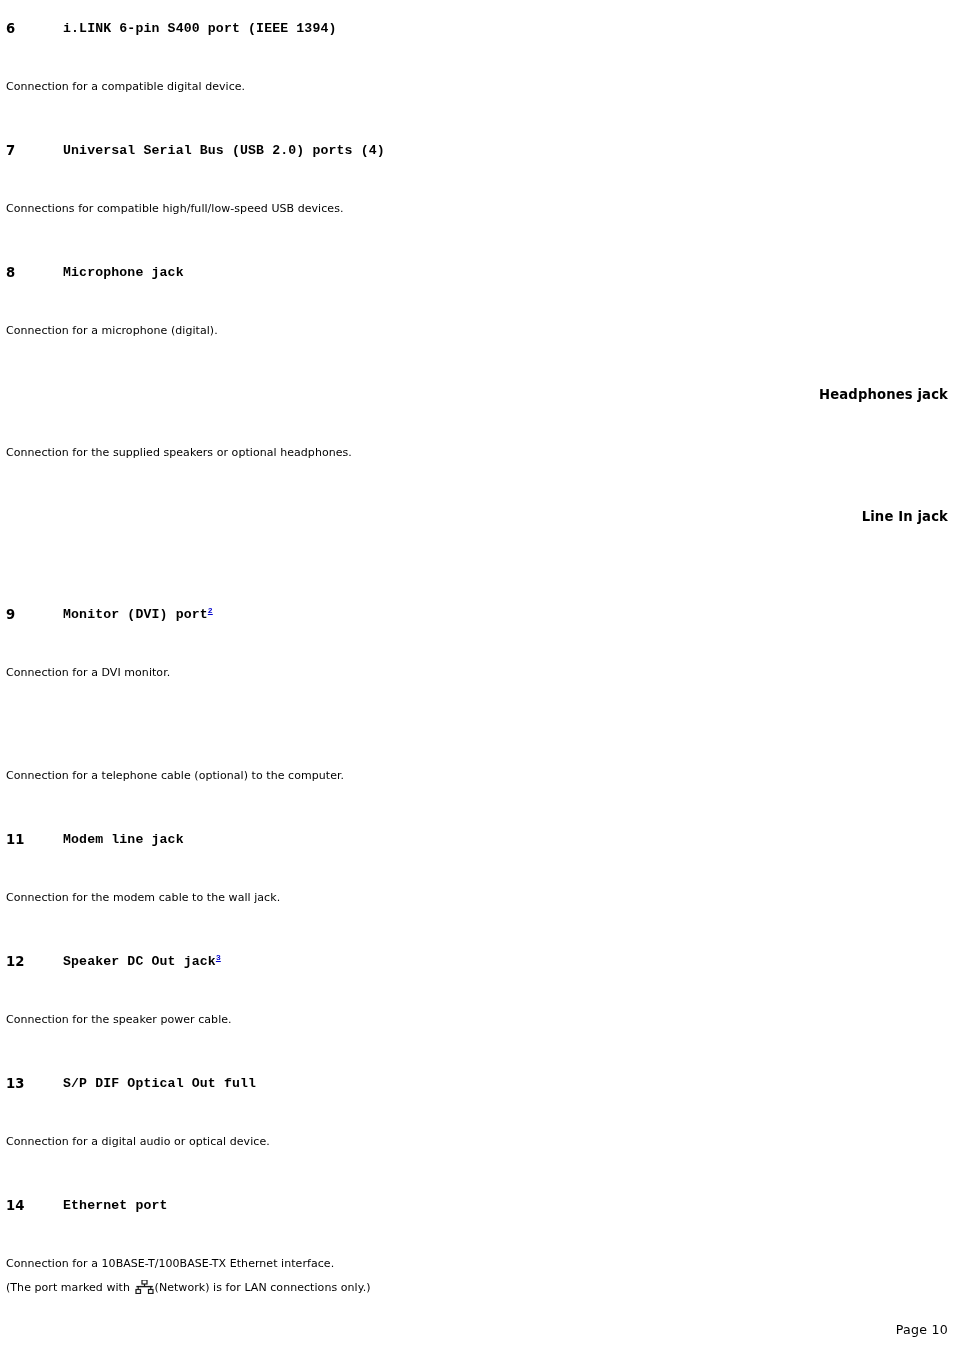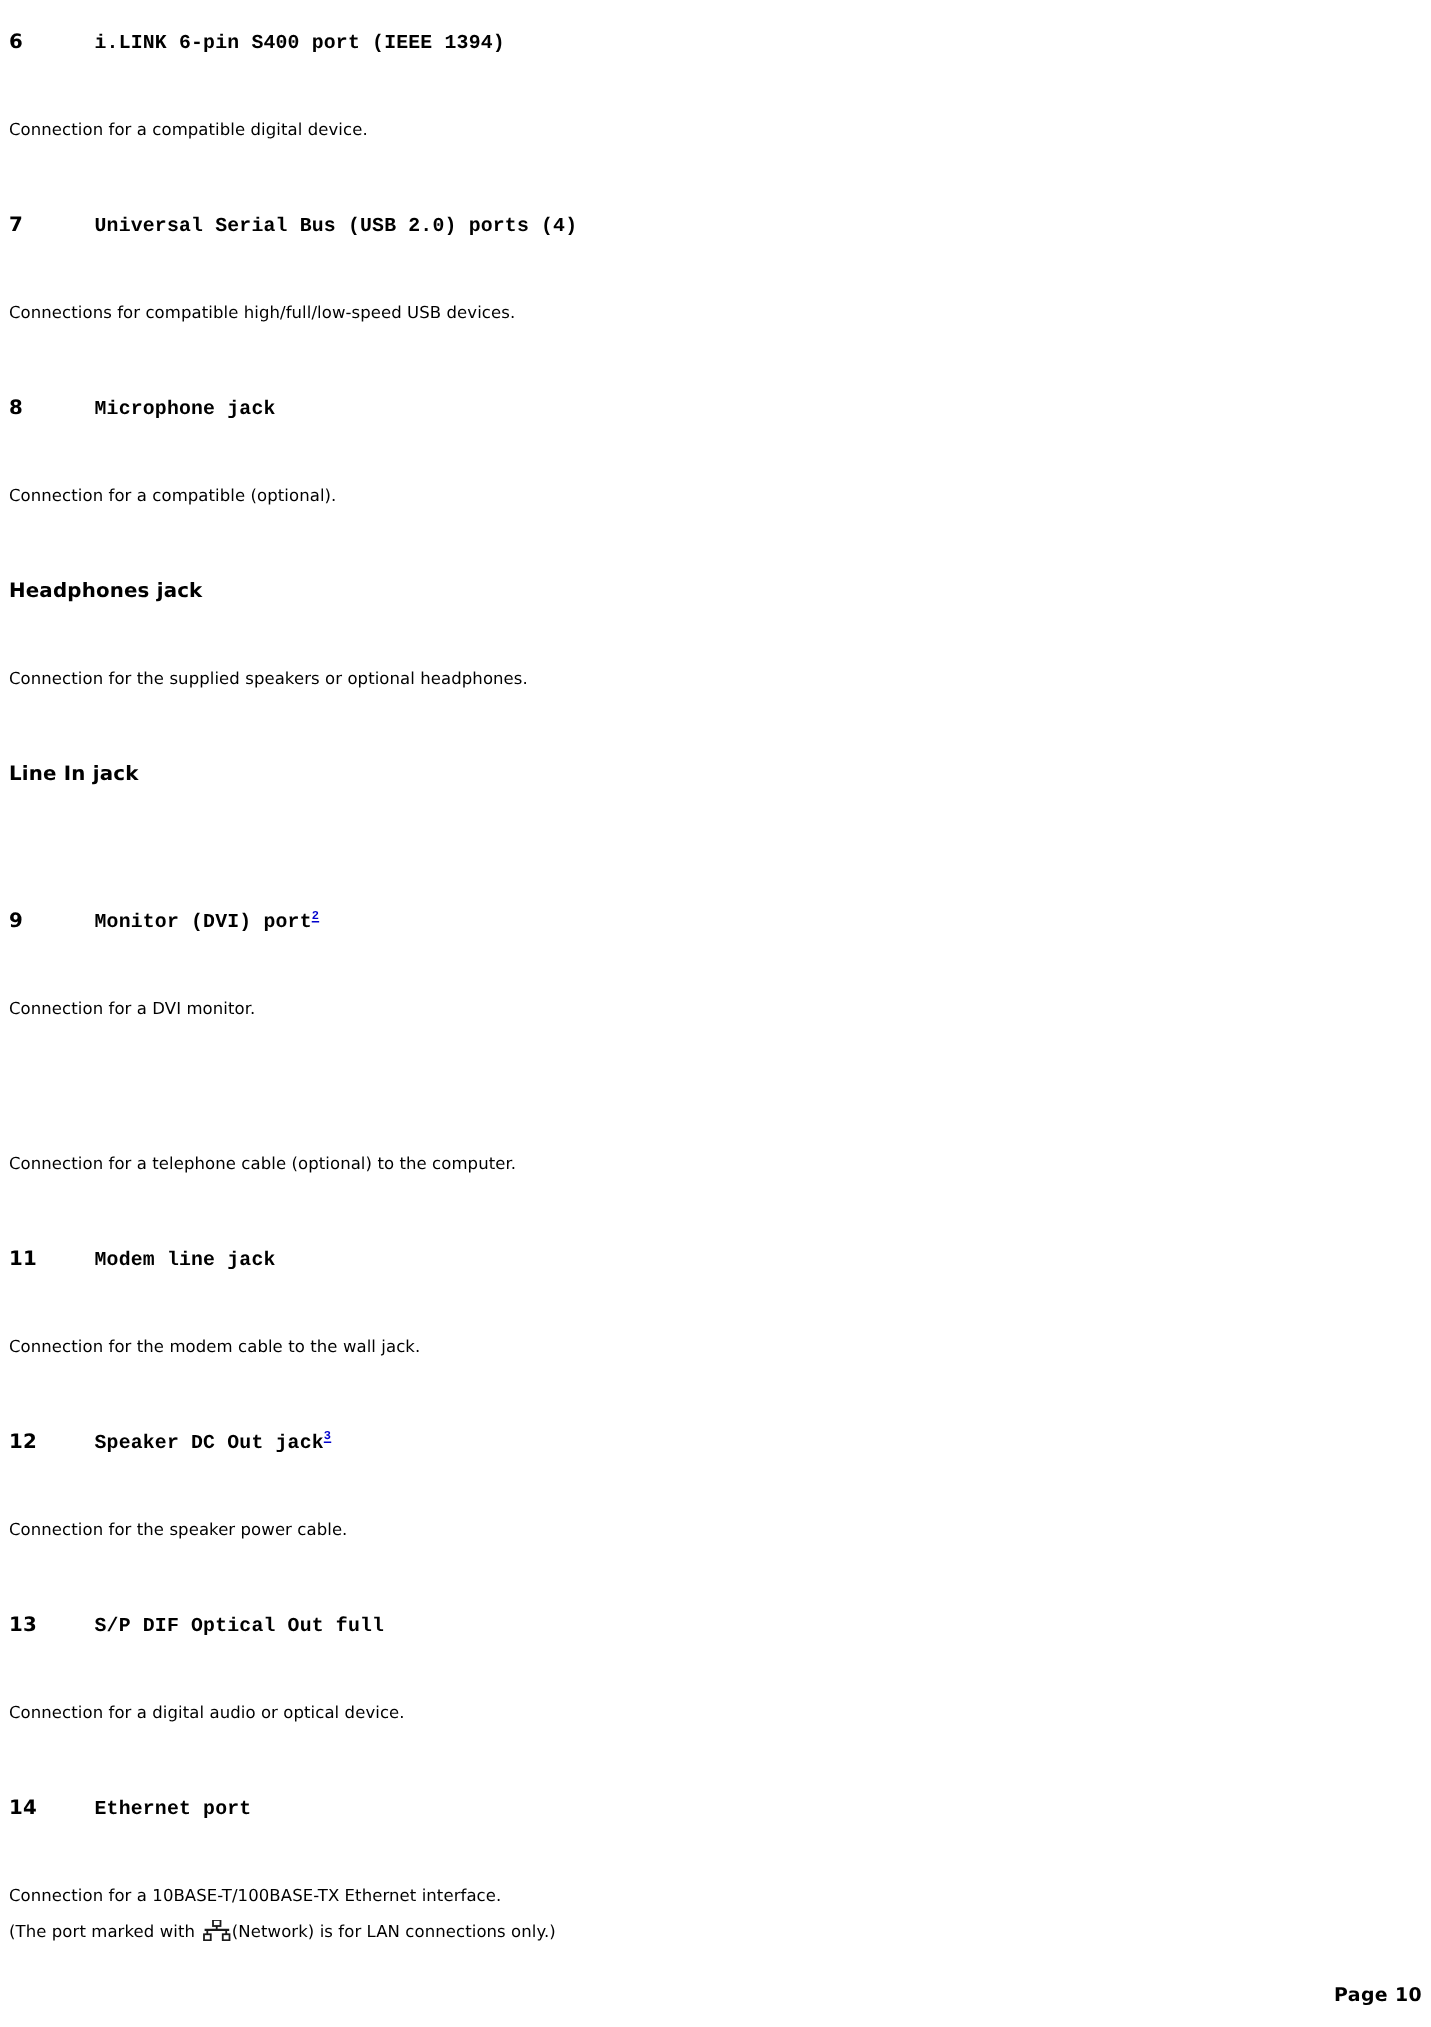--- a/index.html
+++ b/index.html
@@ -50,20 +50,21 @@
     font-family: Liberation Mono, monospace;
   }
 
   
   .sub-heading {
     font-size: 13.2px;
     font-weight: bold;
     line-height: 19px;
     letter-spacing: 0.01em;
     margin: 0;
+    text-align: right;
   }
 
   
   .body-text {
     font-size: 11px;
     font-weight: normal;
     line-height: 24px;
     letter-spacing: 0.005em;
     margin: 0;
   }
@@ -91,21 +92,21 @@
     margin: 0 1px 0 1px;
   }
   .net-icon svg { display: block; }
 
   
   .footer {
     position: absolute;
     right: 6px;
     bottom: 14px;
     font-size: 12.6px;
-    font-weight: bold;
+    font-weight: normal;
     letter-spacing: 0.02em;
   }
 </style>
 </head>
 <body>
 
 <div class="page">
   <div class="content">
 
     <div class="entry-heading">
@@ -122,21 +123,21 @@
     </div>
     <div class="gap-after-heading"></div>
     <p class="body-text">Connections for compatible high/full/low-speed USB devices.</p>
     <div class="gap-after-body"></div>
 
     <div class="entry-heading">
       <span class="entry-num">8</span>
       <span class="entry-title">Microphone jack</span>
     </div>
     <div class="gap-after-heading"></div>
-    <p class="body-text">Connection for a compatible (optional).</p>
+    <p class="body-text">Connection for a microphone (digital).</p>
     <div class="gap-after-body"></div>
 
     <div class="sub-heading">Headphones jack</div>
     <div class="gap-after-heading"></div>
     <p class="body-text">Connection for the supplied speakers or optional headphones.</p>
     <div class="gap-after-body"></div>
 
     <div class="sub-heading">Line In jack</div>
     <div class="gap-after-heading"></div>
     <div class="gap-after-body"></div>

